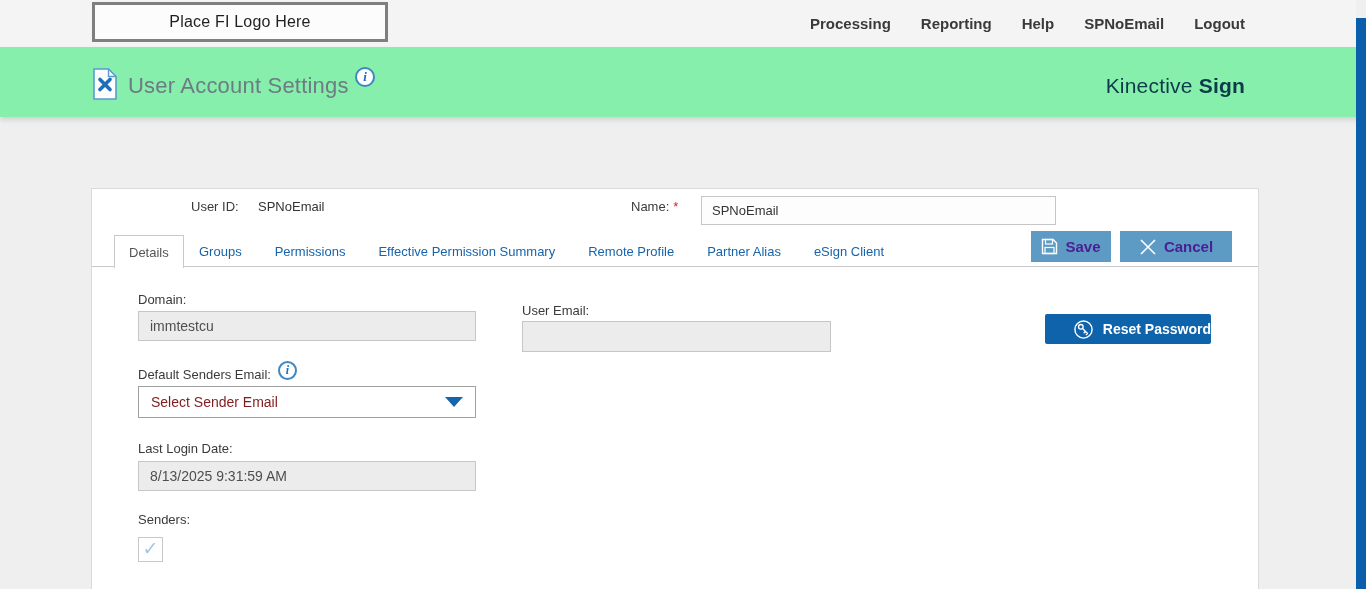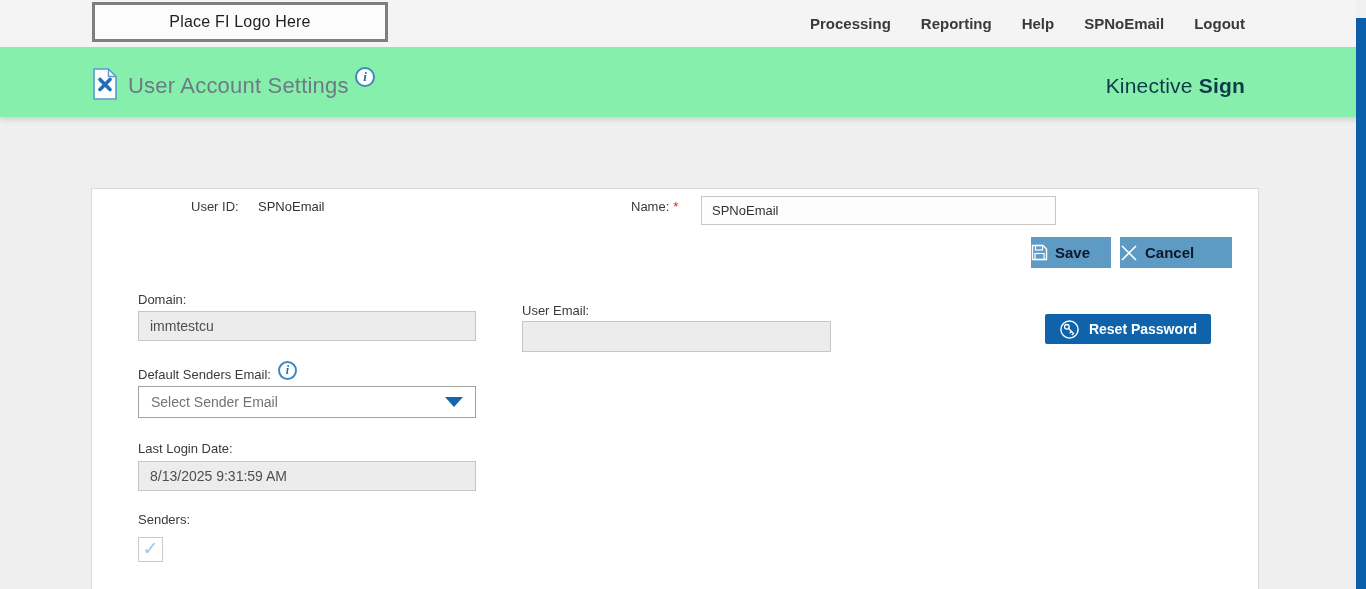--- a/index.html
+++ b/index.html
@@ -84,41 +84,41 @@
     font-size: 13px; color: #555; padding: 0 14px; z-index: 2; cursor: default;
   }
   .tab-links {
     position: absolute; left: 107px; top: 0; height: 32px;
     display: flex; align-items: center; gap: 33px;
   }
   .tab-link { font-size: 13px; color: #1664ab; cursor: pointer; white-space: nowrap; }
 
   
   .btn-steel {
-    position: absolute; top: 48px; height: 31px; background: #5d9bc4; border: none;
-    color: #0f172a; font-weight: bold; font-size: 15px; font-family: "Liberation Sans", sans-serif;
-    display: flex; align-items: center; gap: 7px; cursor: pointer;
+    position: absolute; top: 42px; height: 31px; background: #5d9bc4; border: none;
+    color: #4c1d95; font-weight: bold; font-size: 15px; font-family: "Liberation Sans", sans-serif;
+    display: flex; align-items: center; justify-content: center; gap: 7px; cursor: pointer;
   }
   .btn-save { left: 939px; width: 80px; }
   .btn-cancel { left: 1028px; width: 112px; }
   .btn-reset {
     position: absolute; left: 953px; top: 125px; width: 166px; height: 30px;
     background: #0f63ab; border: none; border-radius: 2px;
     color: #fff; font-weight: bold; font-size: 14px; font-family: "Liberation Sans", sans-serif;
-    display: flex; align-items: center; justify-content: center; gap: 9px; cursor: pointer;
+    display: flex; align-items: center; justify-content: flex-end; gap: 9px; cursor: pointer;
   }
 
   
   .dropdown {
     position: absolute; left: 46px; top: 197px; width: 338px; height: 32px;
     background: #fff; border: 1px solid #a0a0a0;
     display: flex; align-items: center; justify-content: space-between;
     padding: 0 12px; cursor: pointer;
   }
-  .dropdown .placeholder { font-size: 14px; color: #737373; }
+  .dropdown .placeholder { font-size: 14px; color: #7f1d1d; }
   .caret-down {
     width: 0; height: 0;
     border-left: 9px solid transparent; border-right: 9px solid transparent;
     border-top: 10px solid #1565ad;
   }
 
   
   .checkbox {
     position: absolute; left: 46px; top: 348px; width: 25px; height: 25px;
     background: #fff; border: 1px solid #c9c9c9;
@@ -161,20 +161,31 @@
   </div>
 
   <div class="card">
 
     <div class="flabel" style="left:99px; top:10px;">User ID:</div>
     <div class="flabel" style="left:166px; top:10px; color:#333;">SPNoEmail</div>
 
     <div class="flabel" style="left:539px; top:10px;"><span>Name:</span><span class="req">*</span></div>
     <input class="text-input" style="left: 609px; top: 7px; width: 355px;" type="text" value="SPNoEmail">
 
+    <div class="tabstrip">
+      <div class="tab-active">Details</div>
+      <div class="tab-links">
+        <span class="tab-link">Groups</span>
+        <span class="tab-link">Permissions</span>
+        <span class="tab-link">Effective Permission Summary</span>
+        <span class="tab-link">Remote Profile</span>
+        <span class="tab-link">Partner Alias</span>
+        <span class="tab-link">eSign Client</span>
+      </div>
+    </div>
 
     <button class="btn-steel btn-save">
       <svg width="17" height="17" viewBox="0 0 17 17">
         <path d="M1.5 1.5 H12 L15.5 5 V15.5 H1.5 Z" fill="none" stroke="#ffffff" stroke-width="1.4"></path>
         <rect x="4.5" y="1.5" width="7" height="4.5" fill="none" stroke="#ffffff" stroke-width="1.2"></rect>
         <rect x="4" y="9.5" width="9" height="6" fill="none" stroke="#ffffff" stroke-width="1.2"></rect>
       </svg>
       <span>Save</span>
     </button>
     <button class="btn-steel btn-cancel">

